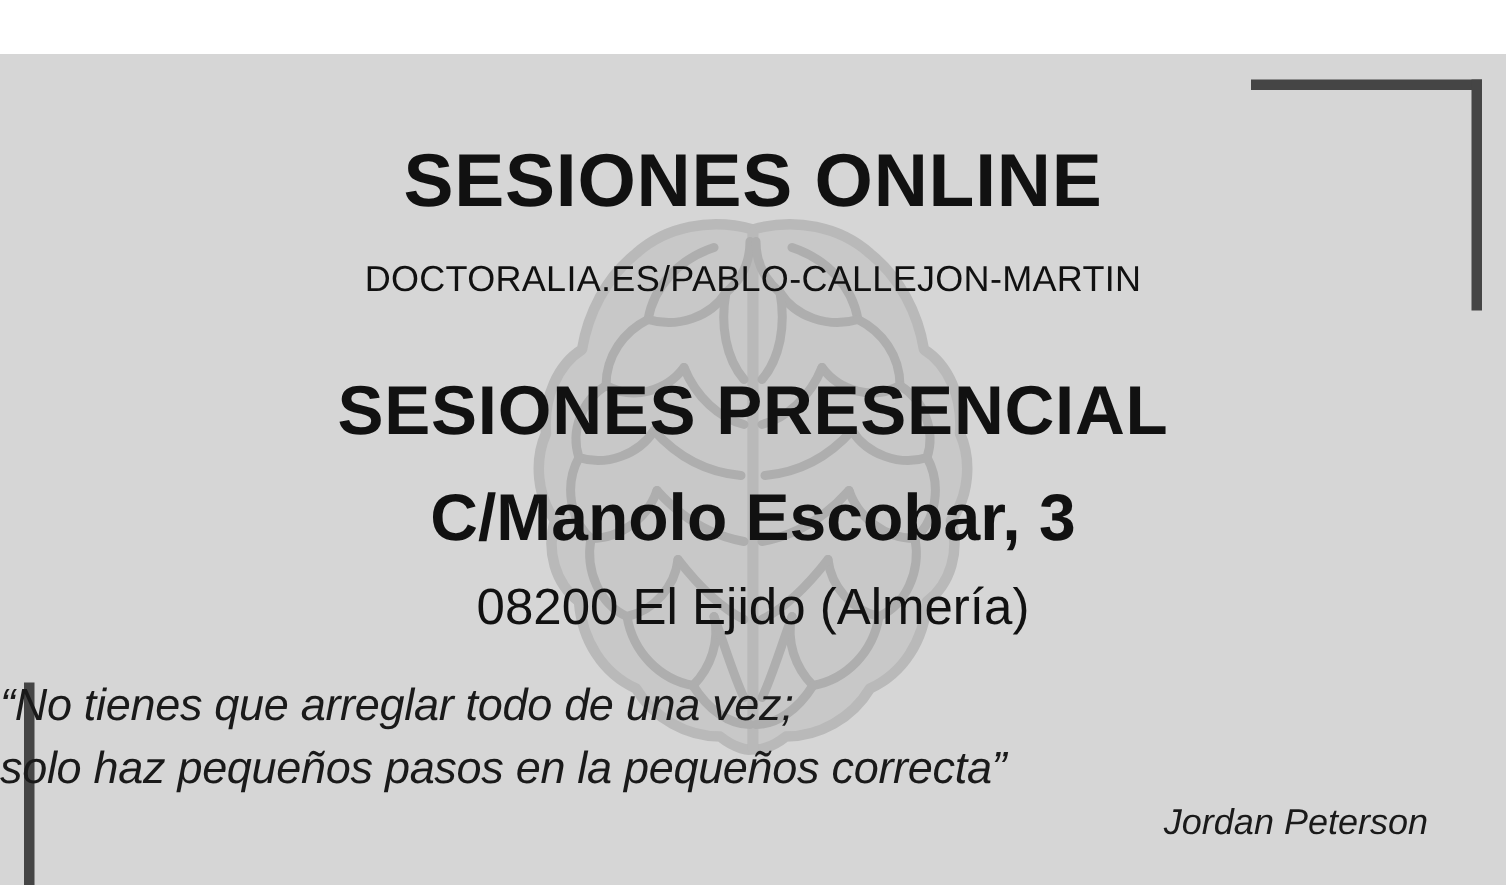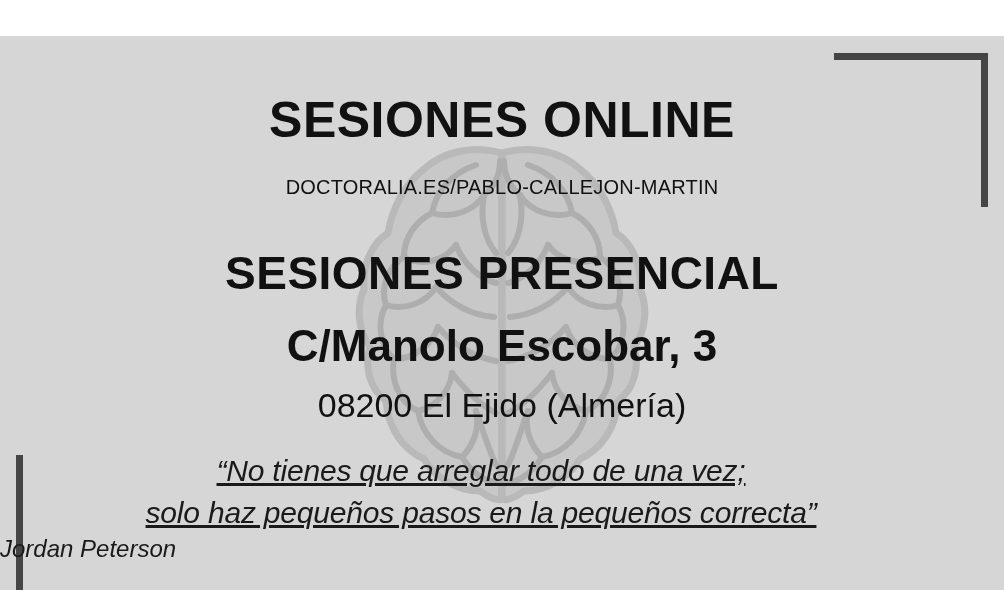--- a/index.html
+++ b/index.html
@@ -92,21 +92,21 @@
 
   #online-heading {
     top: 56px;
     font-size: 50px;
     font-weight: 700;
     letter-spacing: 0.5px;
     line-height: 56px;
   }
   #online-url {
     top: 132px;
-    font-size: 20px;
+    font-size: 24px;
     font-weight: 400;
     letter-spacing: 0.2px;
     line-height: 38px;
   }
   #presencial-heading {
     top: 210px;
     font-size: 46px;
     font-weight: 700;
     letter-spacing: 0.5px;
     line-height: 54px;
@@ -123,39 +123,37 @@
     font-size: 34px;
     font-weight: 400;
     line-height: 42px;
   }
 
   #quote-block {
     position: absolute;
     left: 0;
     top: 414px;
     width: 962px;
-    text-align: center;
     color: #1a1a1a;
     font-style: italic;
     font-size: 30px;
     line-height: 42px;
     font-weight: 300;
     letter-spacing: -0.2px;
-    text-decoration: underline;
   }
   #quote-line-1, #quote-line-2 {
     display: block;
     white-space: nowrap;
   }
   #quote-author {
     position: absolute;
     left: 0;
     top: 498px;
     width: 952px;
-    text-align: left;
+    text-align: right;
     color: #1a1a1a;
     font-style: italic;
     font-size: 24px;
     font-weight: 300;
     line-height: 30px;
     white-space: nowrap;
   }
 </style>
 </head>
 <body>

